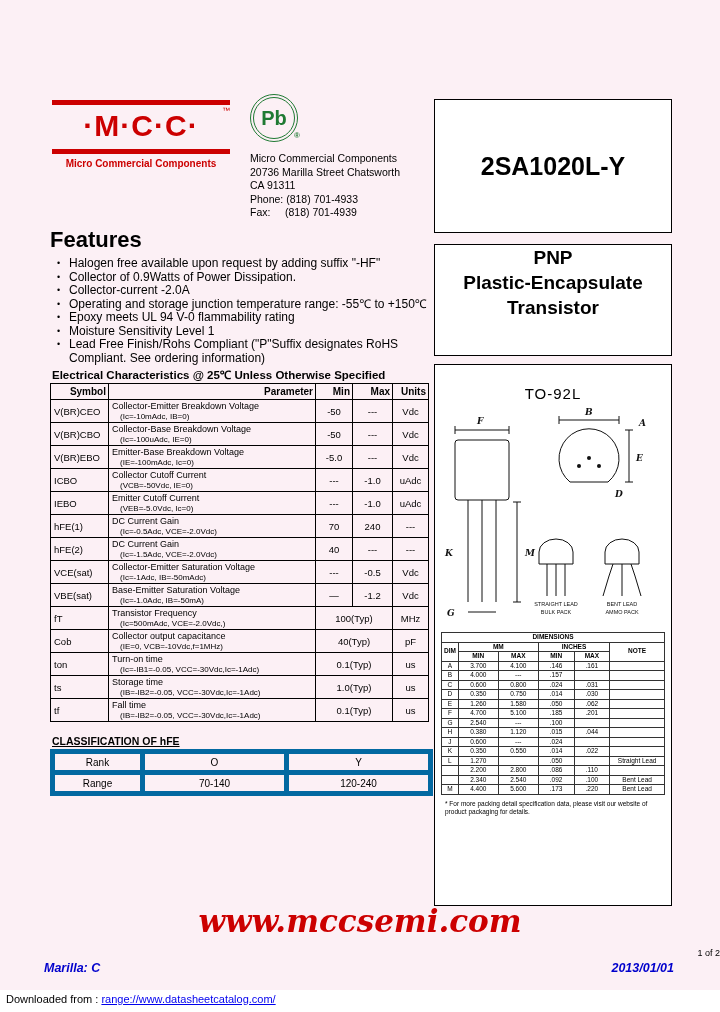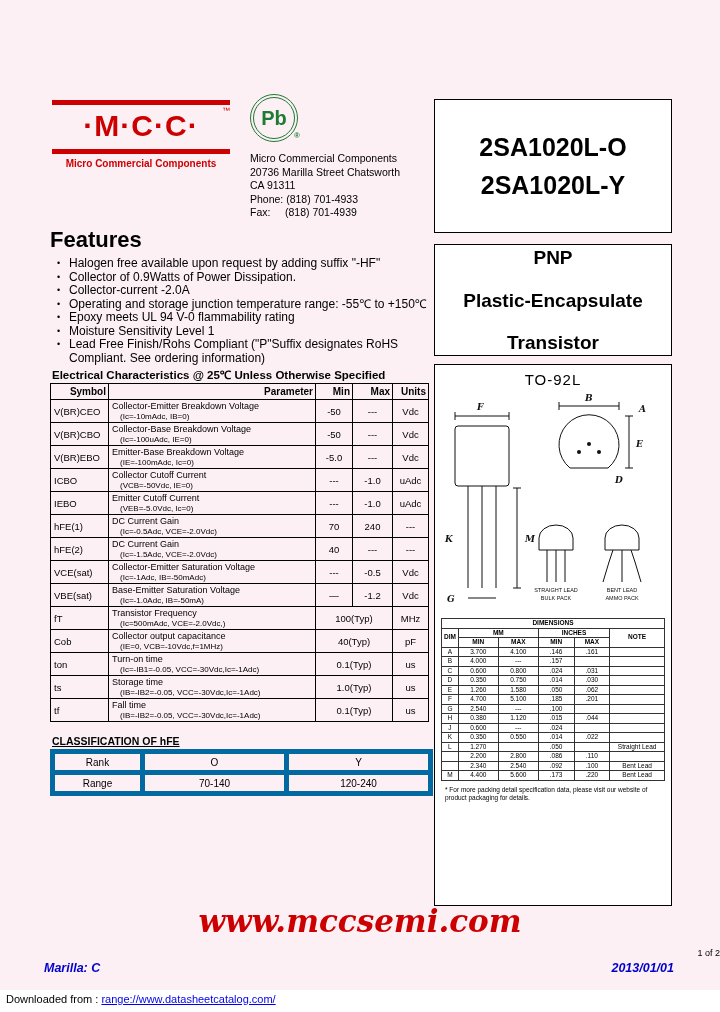--- a/index.html
+++ b/index.html
@@ -16,24 +16,24 @@
   
   .pb{position:absolute;left:250px;top:94px;width:48px;height:48px;border:4px double var(--green);border-radius:50%;color:var(--green);display:flex;align-items:center;justify-content:center;font-weight:bold;font-size:20px;background:transparent}
   .pb-reg{position:absolute;right:-6px;bottom:-2px;font-size:8px}
 
   .address{position:absolute;left:250px;top:152px;width:190px;font-size:10.5px;line-height:13.5px}
   .address div{white-space:pre}
 
   .box{position:absolute;background:#fff;border:1.5px solid #000}
   .part-box{left:434px;top:99px;width:238px;height:134px;display:flex;flex-direction:column;justify-content:center;align-items:center;gap:9px}
   .part-line{font-size:25px;font-weight:bold}
-  .pnp-box{left:434px;top:244px;width:238px;height:112px;display:flex;flex-direction:column;justify-content:space-between;align-items:center}
+  .pnp-box{left:434px;top:244px;width:238px;height:112px;display:flex;flex-direction:column;justify-content:flex-start;align-items:center}
   .pnp-line{font-size:19px;font-weight:bold;line-height:25px}
   .pkg-box{left:434px;top:364px;width:238px;height:542px;text-align:center;padding:4px 4px}
-  .pkg-title{font-size:15px;letter-spacing:1px;margin-top:2px}
+  .pkg-title{font-size:15px;letter-spacing:1px;margin-top:16px}
 
   .draw{display:block;margin:2px auto 0}
   .draw line,.draw path,.draw rect,.draw polyline{stroke:#111;fill:none;stroke-width:1}
   .draw .dot{fill:#111;stroke:none}
   .draw text{font:italic bold 9px "DejaVu Serif",serif;fill:#111;stroke:none}
   .draw text.pl{font:5.5px "Liberation Sans",sans-serif;font-style:normal;text-anchor:middle}
 
   .dims{border-collapse:collapse;margin:4px auto 0;width:224px;table-layout:fixed}
   .dims th,.dims td{border:0.5px solid #333;font-size:6.5px;line-height:8.5px;padding:0 1px;font-weight:normal;text-align:center;overflow:hidden}
   .dims th{font-weight:bold}
@@ -84,21 +84,20 @@
 
   <div class="address">
     <div>Micro Commercial Components</div>
     <div>20736 Marilla Street Chatsworth</div>
     <div>CA 91311</div>
     <div>Phone: (818) 701-4933</div>
     <div>Fax:     (818) 701-4939</div>
   </div>
 
   <div class="box part-box">
-    <div class="part-line">2SA1020L-O</div>
     <div class="part-line">2SA1020L-Y</div>
   </div>
 
   <div class="box pnp-box">
     <div class="pnp-line">PNP</div>
     <div class="pnp-line">Plastic-Encapsulate</div>
     <div class="pnp-line">Transistor</div>
   </div>
 
   <div class="box pkg-box">

